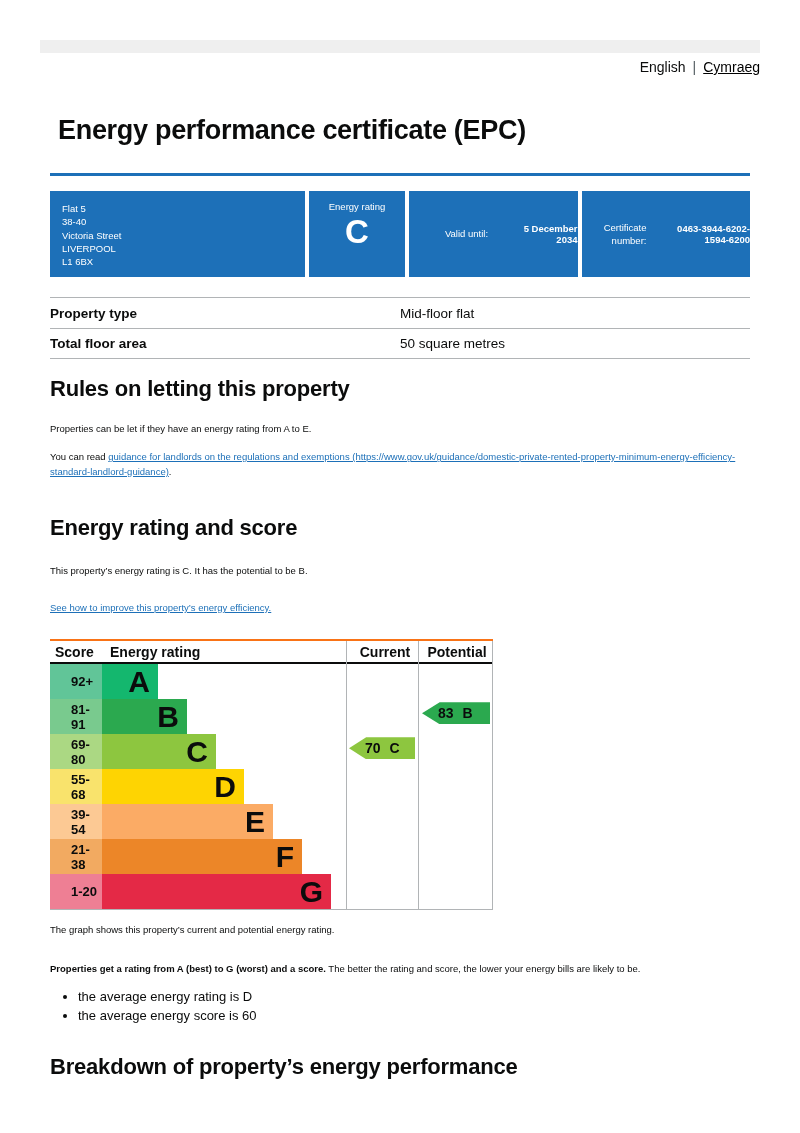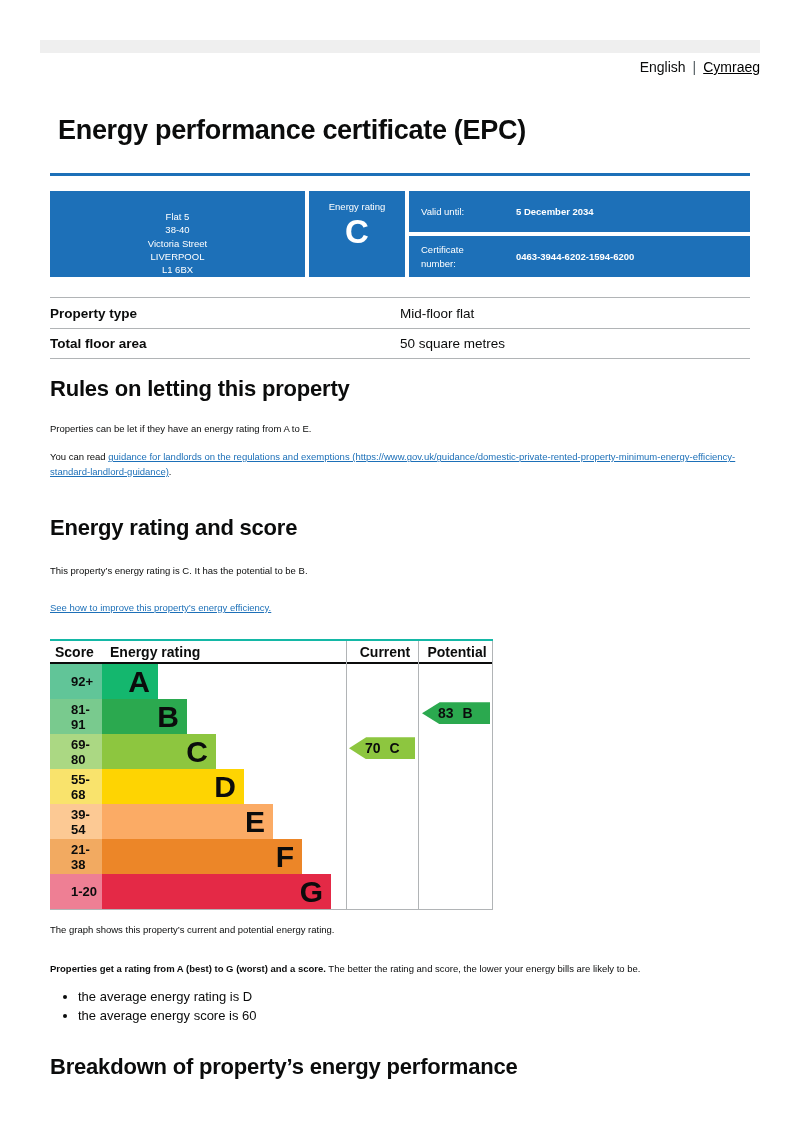--- a/index.html
+++ b/index.html
@@ -17,25 +17,25 @@
   .lang-row .sep { color:#505a5f; margin:0 7px; }
   .lang-row a { color:#000000; text-decoration:underline; }
 
   
   h1.title { font-size:27px; font-weight:bold; margin:40px 0 0 8px; letter-spacing:-0.3px; }
   .title-rule { height:3px; background:#1d70b8; margin-top:27px; }
 
   
   .banner { display:flex; gap:4px; margin-top:15px; height:86px; color:#ffffff; }
   .banner-cell { background:#1d70b8; }
-  .banner-address { width:255px; padding:19px 12px; font-size:9.5px; line-height:1.4;text-align:center; }
+  .banner-address { width:255px; padding:11px 12px; font-size:9.5px; line-height:1.4; }
   .banner-rating { width:96px; text-align:center; padding-top:10px; }
   .banner-rating .rlabel { font-size:9.5px; }
   .banner-rating .rvalue { font-size:33px; font-weight:bold; line-height:1.1; margin-top:2px; }
-  .banner-right { flex:1; display:flex; flex-direction:column; gap:4px; }
+  .banner-right { flex:1; display:flex; flex-direction:row; gap:4px;text-align:right; }
   .banner-row { flex:1; display:flex; align-items:center; padding-left:12px; font-size:9.5px; }
   .banner-row .lbl { width:75px; margin-right:20px; line-height:1.4; }
   .banner-row .val { font-weight:bold; }
 
   
   .details { margin-top:20px; }
   .prop-row { display:flex; align-items:center; height:31px; border-top:1px solid #b1b4b6; font-size:13.5px; }
   .prop-row:last-child { border-bottom:1px solid #b1b4b6; }
   .prop-label { font-weight:bold; width:350px; }
 
@@ -45,21 +45,21 @@
   .h2-breakdown { margin-top:30px; }
 
   p.small { font-size:9.5px; line-height:1.5; }
   .p-intro { margin-top:20px; }
   .p-read { margin-top:14px; width:700px; }
   a.small-link { color:#1d70b8; text-decoration:underline; }
   .p-summary { margin-top:23px; }
   .p-improve { margin-top:23px; }
 
   
-  .chart { position:relative; width:443px; margin-top:24px; border-top:2px solid #14b8a6;
+  .chart { position:relative; width:443px; margin-top:24px; border-top:2px solid #f97316;
            border-bottom:1px solid #b1b4b6; }
   .chart-header { display:flex; height:23px; align-items:center; border-bottom:2px solid #0b0c0c;
                   font-weight:bold; font-size:14px; }
   .ch-score { width:52px; padding-left:5px; }
   .ch-rating { flex:1; padding-left:8px; }
   .ch-current { width:72px; text-align:center; }
   .ch-potential { width:72px; text-align:center; }
   .epc-row { display:flex; height:35px; }
   .epc-score { width:52px; display:flex; align-items:center; padding-left:21px;
                font-weight:bold; font-size:13px; }

